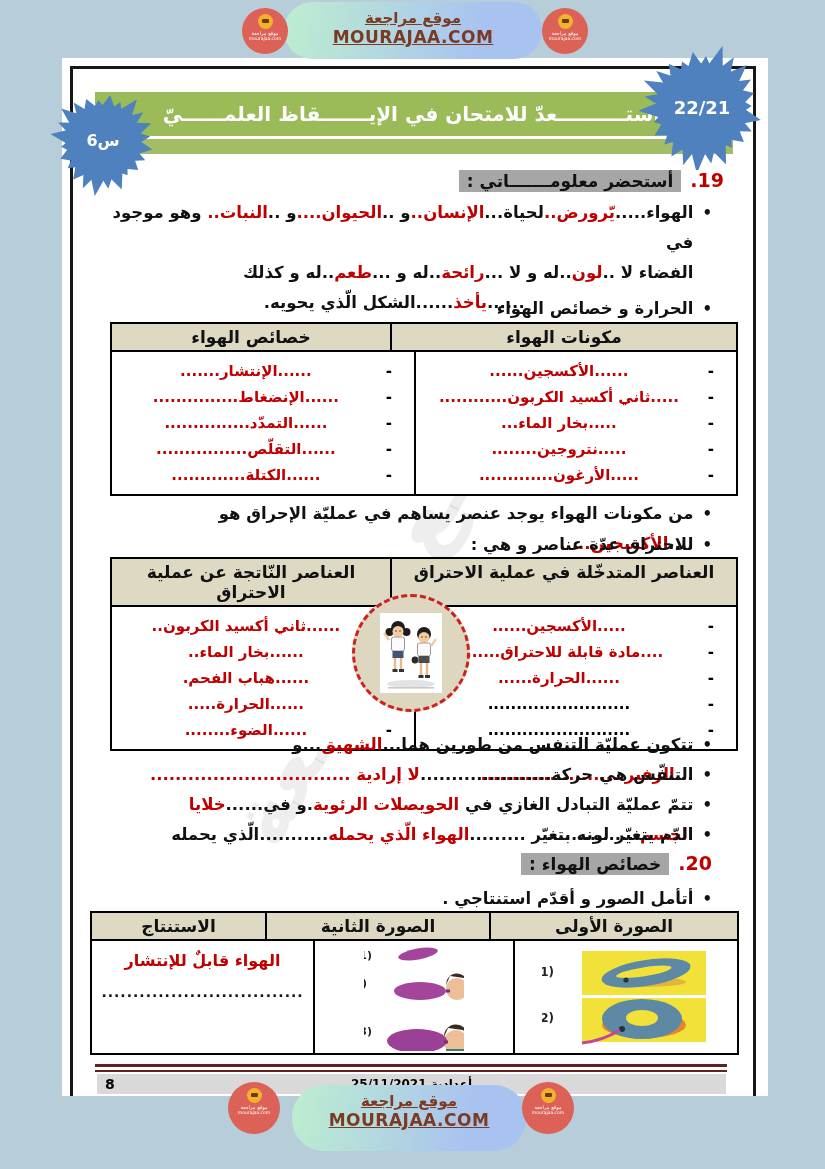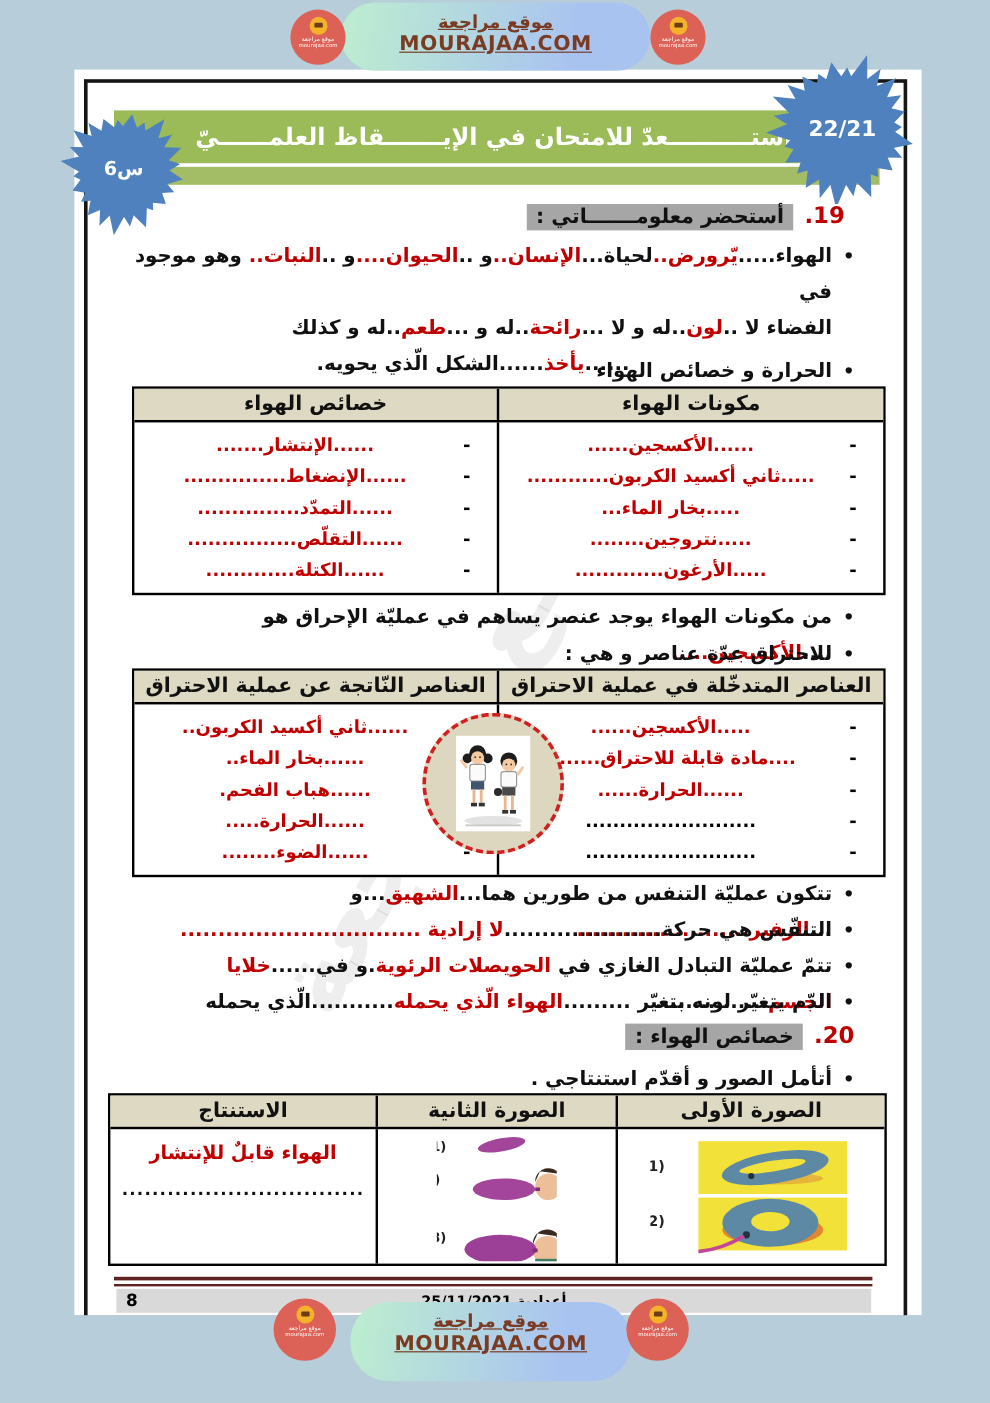--- a/index.html
+++ b/index.html
@@ -19,21 +19,21 @@
   .htitle{background:#a6a6a6;padding:1px 8px}
   .bullet{direction:rtl;display:flex;font-weight:bold;font-size:16.5px;color:#111}
   .dot{margin-left:9px;line-height:30px;font-size:15px}
   .btxt{flex:1}
   .btxt .ln{line-height:30px}
   .center{text-align:center}
   .red{color:#c00000}
   .tbl{direction:rtl;background:#fff;border:2.5px solid #000}
   .thead{display:flex;background:#ddd9c3;border-bottom:2.5px solid #000;font-weight:bold;
       font-size:17px;text-align:center;color:#111}
-  .th{padding:3px 0}
+  .th{padding:3px 12px}
   .coldiv{border-left:2px solid #000}
   .tbody{display:flex}
   .tc{padding:6px 0}
   .trow{display:flex;align-items:center;font-weight:bold;font-size:15px;line-height:26px;color:#000}
   .dashg{margin:0 22px 0 6px}
   .ti{flex:1;text-align:center}
   .circle{left:352px;top:594px;width:112px;height:112px;border-radius:50%;border:3px dashed #cf2020;
       background:#ded7c0;display:flex;align-items:center;justify-content:center;z-index:5}
   .footer-band{left:95px;top:1064px;width:632px;height:3px;border-top:3px solid #5e2320;border-bottom:2px solid #5e2320;background:#fff}
   .graybar{left:97px;top:1074px;width:629px;height:20px;background:#d9d9d9;direction:rtl}
@@ -70,21 +70,21 @@
     <polygon fill="#4e81bd" points="115.8,85.4 94.7,85.3 95.9,101.5 80.6,96.0 75.2,117.5 63.1,98.9 47.1,119.2 46.3,93.3 28.2,98.6 34.0,80.6 17.7,76.2 29.0,63.6 8.7,50.5 32.5,46.2 20.3,24.9 43.7,32.5 46.0,15.4 60.0,25.5 70.0,10.1 77.6,26.9 97.9,11.2 92.6,36.3 115.1,33.4 101.5,51.6 115.6,59.9 102.3,69.3"></polygon>
   </svg>
   <div class="abs star-label" style="left:636px;top:97px;width:132px;font-size:18px">22/21</div>
 
   <svg class="abs" style="left:50px;top:88px" width="106" height="108" viewBox="0 0 106 108">
     <polygon fill="#4e81bd" points="102.4,61.5 83.2,67.2 88.2,82.1 72.6,80.6 71.7,101.6 56.7,86.8 44.8,108.1 39.8,84.2 23.2,91.4 26.4,73.6 10.4,70.7 20.2,57.7 0.5,46.1 22.8,40.8 11.2,20.6 33.4,27.4 36.2,11.1 49.3,21.2 60.1,7.2 66.2,23.8 87.0,11.4 79.6,34.4 101.1,35.2 85.8,50.3"></polygon>
     <polygon fill="#4e81bd" points="95.2,72.3 77.3,73.3 77.6,87.3 64.4,82.8 58.3,100.7 48.4,84.7 32.9,100.2 33.7,78.3 17.6,80.2 24.2,65.4 11.2,58.8 22.3,49.4 8.2,34.5 28.7,34.7 23.7,14.4 41.6,25.2 48.2,11.9 57.6,23.3 70.4,14.1 72.3,29.7 93.3,24.2 81.8,42.6 100.2,48.6 83.7,58.6"></polygon>
   </svg>
   <div class="abs star-label" style="left:50px;top:131px;width:106px;font-size:16px;direction:rtl">س6</div>
 
-  <div class="abs heading" style="left:292px;top:169px;width:412px">
+  <div class="abs heading" style="left:312px;top:169px;width:412px">
     <span class="hnum">19.</span><span class="htitle">أستحضر معلومـــــــاتي :</span>
   </div>
 
   <div class="abs bullet" style="left:95px;top:198px;width:617px">
     <span class="dot">•</span>
     <div class="btxt">
       <div class="ln"><span>الهواء.....</span><span class="red">يّرورض..</span><span>لحياة...</span><span class="red">الإنسان..</span><span>و ..</span><span class="red">الحيوان....</span><span>و ..</span><span class="red">النبات..</span><span> وهو موجود في</span></div>
       <div class="ln"><span>الفضاء لا ..</span><span class="red">لون</span><span>..له و لا ...</span><span class="red">رائحة</span><span>..له و ...</span><span class="red">طعم</span><span>..له و كذلك</span></div>
       <div class="ln center"><span>......</span><span class="red">يأخذ</span><span>......الشكل الّذي يحويه.</span></div>
     </div>

